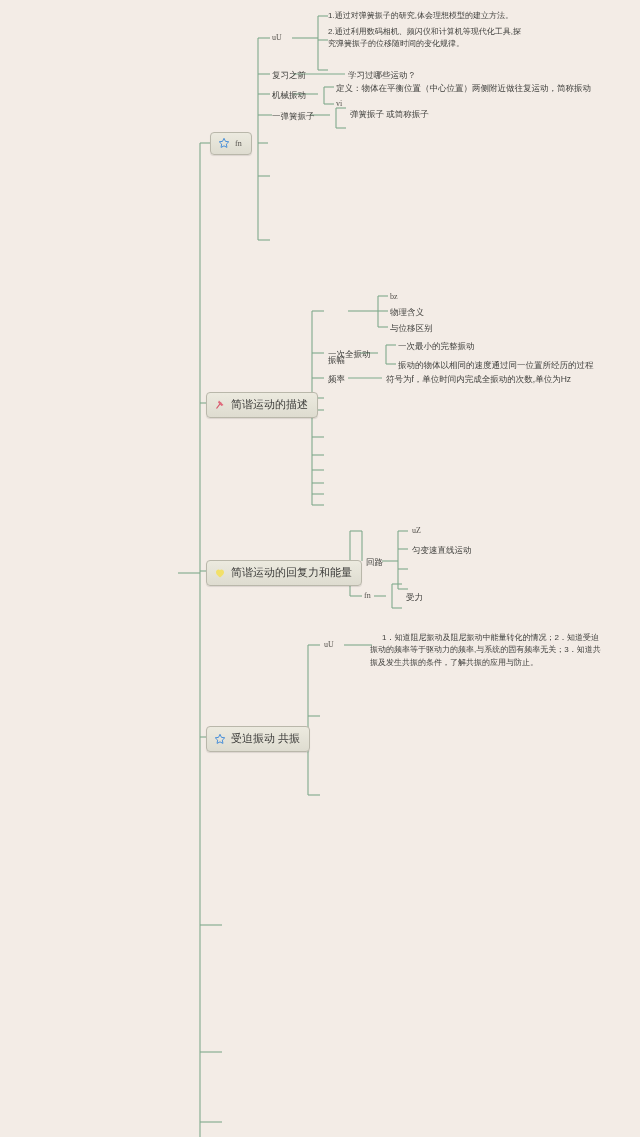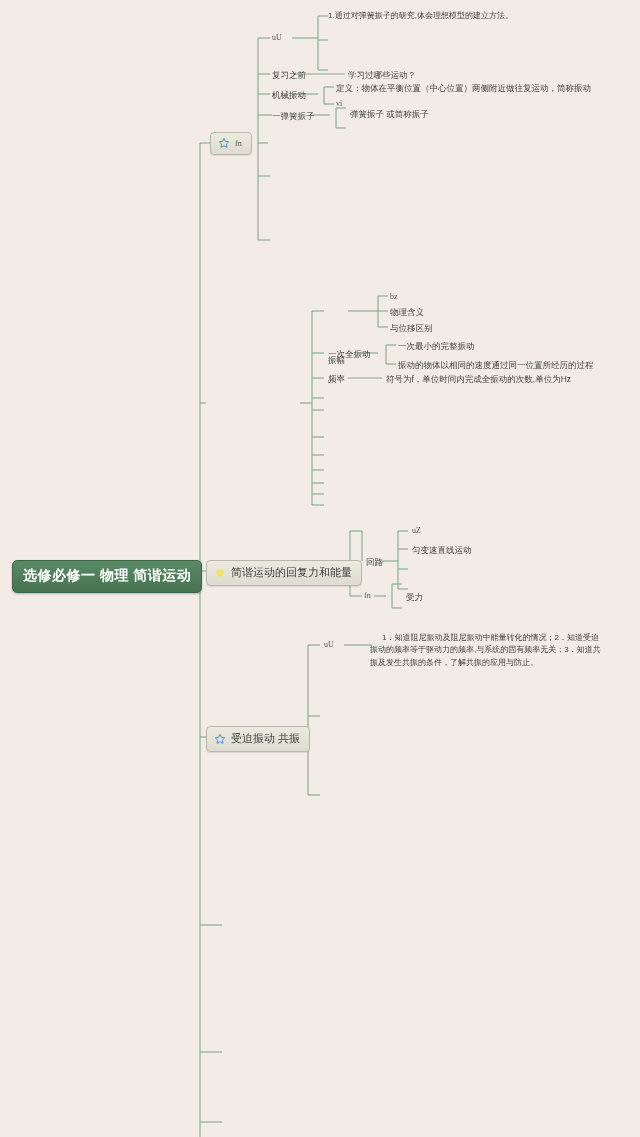--- a/index.html
+++ b/index.html
@@ -153,31 +153,39 @@
       <path d="M308 645 V795"></path>
       <path d="M308 645 H320"></path>
       <path d="M308 716 H320"></path>
       <path d="M308 795 H320"></path>
 
       <path d="M344 645 H372"></path>
 
     </g>
   </svg>
 
-  <div class="node root" style="left:12px;top:560px;">选修必修一 物理 简谐运动</div>
 
   <div class="node topic" style="left:210px;top:132px;">
     <span class="ico star">
       <svg viewBox="0 0 24 24" width="12" height="12">
         <path d="M12 2.6l2.9 6.1 6.6.9-4.8 4.6 1.2 6.6L12 17.7 6.1 20.8l1.2-6.6L2.5 9.6l6.6-.9z" fill="none" stroke="#4a90d9" stroke-width="2"></path>
       </svg>
     </span>
     <span class="mono">fn</span>
   </div>
 
+  <div class="node topic" style="left:206px;top:392px;">
+    <span class="ico pin">
+      <svg viewBox="0 0 24 24" width="12" height="12">
+        <path d="M5 19L14 7" stroke="#d4546a" stroke-width="2.4" fill="none"></path>
+        <path d="M10 3l9 9-4 2-7-7z" fill="#e0697c"></path>
+      </svg>
+    </span>
+    <span>简谐运动的描述</span>
+  </div>
 
   <div class="node topic" style="left:206px;top:560px;text-align:right;">
     <span class="ico heart">
       <svg viewBox="0 0 24 24" width="12" height="12">
         <path d="M12 21s-8-5.1-8-10.4C4 7 6.6 5 9.1 5c1.6 0 2.5.8 2.9 1.4C12.4 5.8 13.3 5 14.9 5 17.4 5 20 7 20 10.6 20 15.9 12 21 12 21z" fill="#f2e06a"></path>
       </svg>
     </span>
     <span>简谐运动的回复力和能量</span>
   </div>
 
@@ -186,20 +194,21 @@
       <svg viewBox="0 0 24 24" width="12" height="12">
         <path d="M12 2.6l2.9 6.1 6.6.9-4.8 4.6 1.2 6.6L12 17.7 6.1 20.8l1.2-6.6L2.5 9.6l6.6-.9z" fill="none" stroke="#4a90d9" stroke-width="2"></path>
       </svg>
     </span>
     <span>受迫振动 共振</span>
   </div>
 
   <div class="node mono" style="left:272px;top:33px;">uU</div>
 
   <div class="node para" style="left:328px;top:10px;width:200px;">1.通过对弹簧振子的研究,体会理想模型的建立方法。</div>
+  <div class="node para" style="left:328px;top:26px;width:196px;">2.通过利用数码相机、频闪仪和计算机等现代化工具,探究弹簧振子的位移随时间的变化规律。</div>
 
   <div class="node leaf" style="left:272px;top:69px;">复习之前</div>
   <div class="node leaf" style="left:348px;top:69px;">学习过哪些运动？</div>
 
   <div class="node leaf" style="left:272px;top:89px;">机械振动</div>
   <div class="node leaf" style="left:336px;top:82px;">定义：物体在平衡位置（中心位置）两侧附近做往复运动，简称振动</div>
   <div class="node mono" style="left:336px;top:99px;">vi</div>
 
   <div class="node leaf" style="left:272px;top:110px;">一弹簧振子</div>
   <div class="node leaf" style="left:350px;top:108px;">弹簧振子 或简称振子</div>

